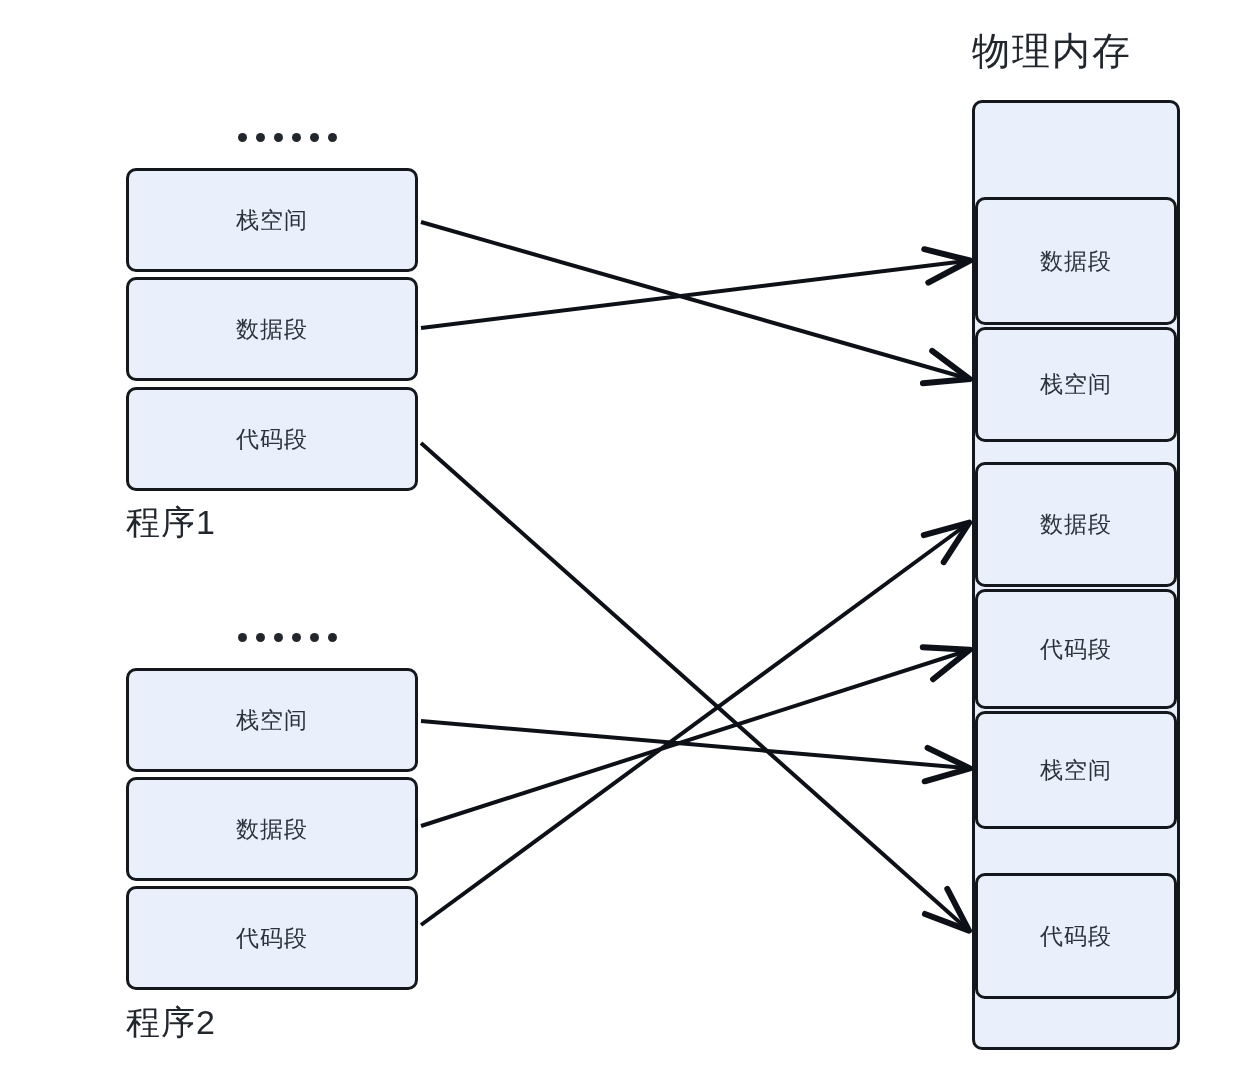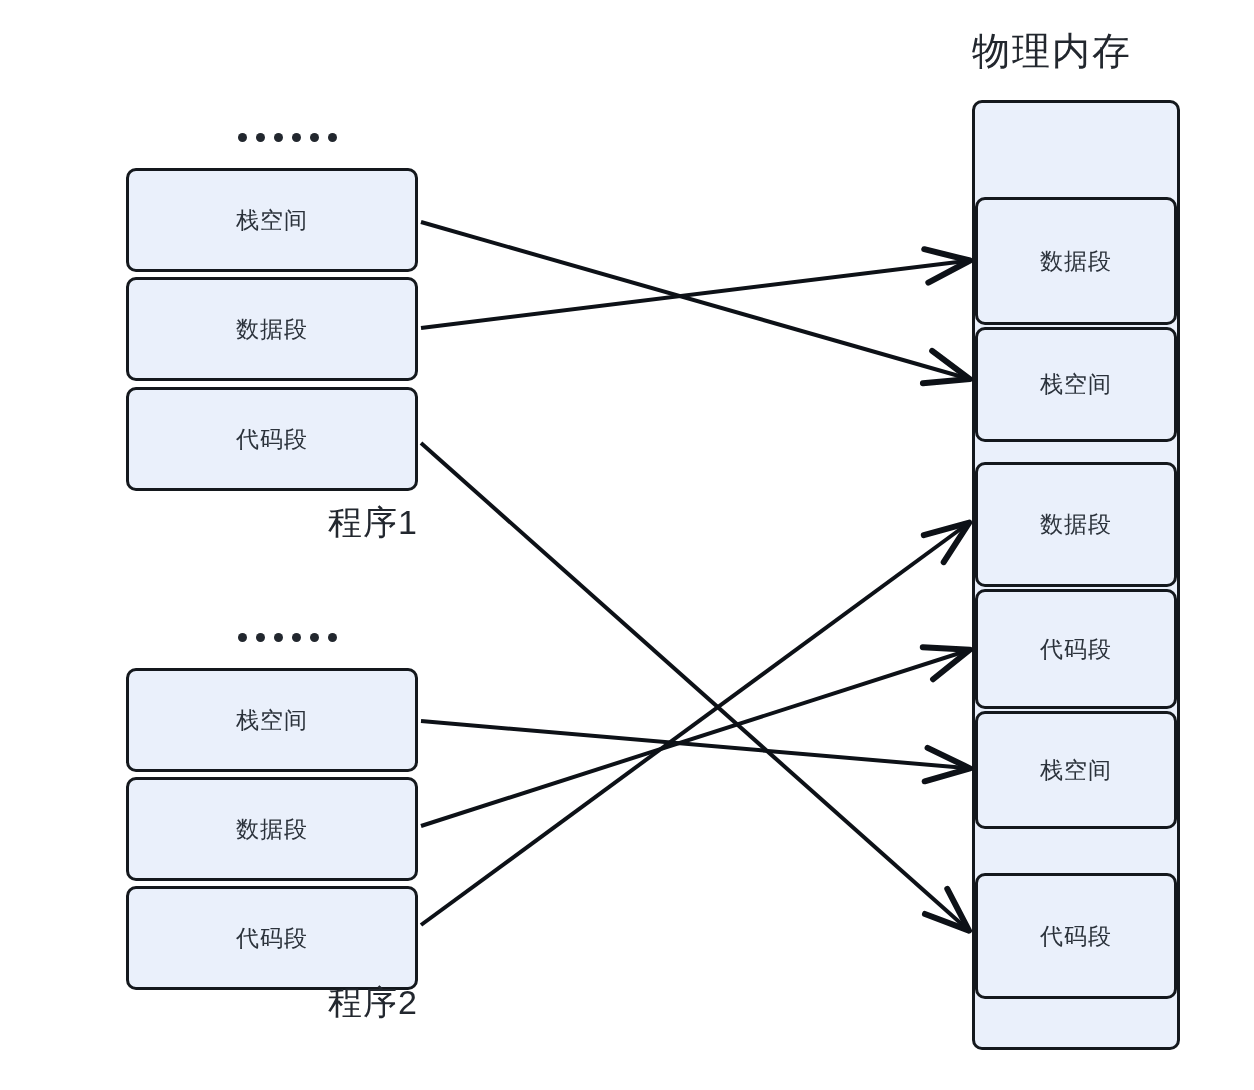--- a/index.html
+++ b/index.html
@@ -60,21 +60,21 @@
     color: #2b323b;
   }
   .mem-cell.blank {
     border: none;
     background: transparent;
   }
   .prog-label {
     position: absolute;
     font-size: 34px;
     letter-spacing: 1px;
-    text-align: right;
+    text-align: left;
     color: #22272e;
     white-space: nowrap;
   }
   .mem-title {
     position: absolute;
     font-size: 38px;
     letter-spacing: 2px;
     text-align: left;
     color: #22272e;
     white-space: nowrap;
@@ -121,21 +121,21 @@
     <i></i>
     <i></i>
     <i></i>
     <i></i>
   </div>
 
   <div class="seg-box" style="left:126px; top:668px; width:292px; height:104px;">栈空间</div>
   <div class="seg-box" style="left:126px; top:777px; width:292px; height:104px;">数据段</div>
   <div class="seg-box" style="left:126px; top:886px; width:292px; height:104px;">代码段</div>
 
-  <div class="prog-label" style="left:126px; top:980px; width:292px;">程序2</div>
+  <div class="prog-label" style="left:126px; top:1000px; width:292px;">程序2</div>
 
   <div class="mem-frame" style="left:972px; top:100px; width:208px; height:950px;"></div>
 
   <div class="mem-cell blank" style="left:975px; top:103px; width:202px; height:92px;"></div>
 
   <div class="mem-cell" style="left:975px; top:197px; width:202px; height:128px;">数据段</div>
 
   <div class="mem-cell" style="left:975px; top:327px; width:202px; height:115px;">栈空间</div>
 
   <div class="mem-cell blank" style="left:975px; top:443px; width:202px; height:18px;"></div>

